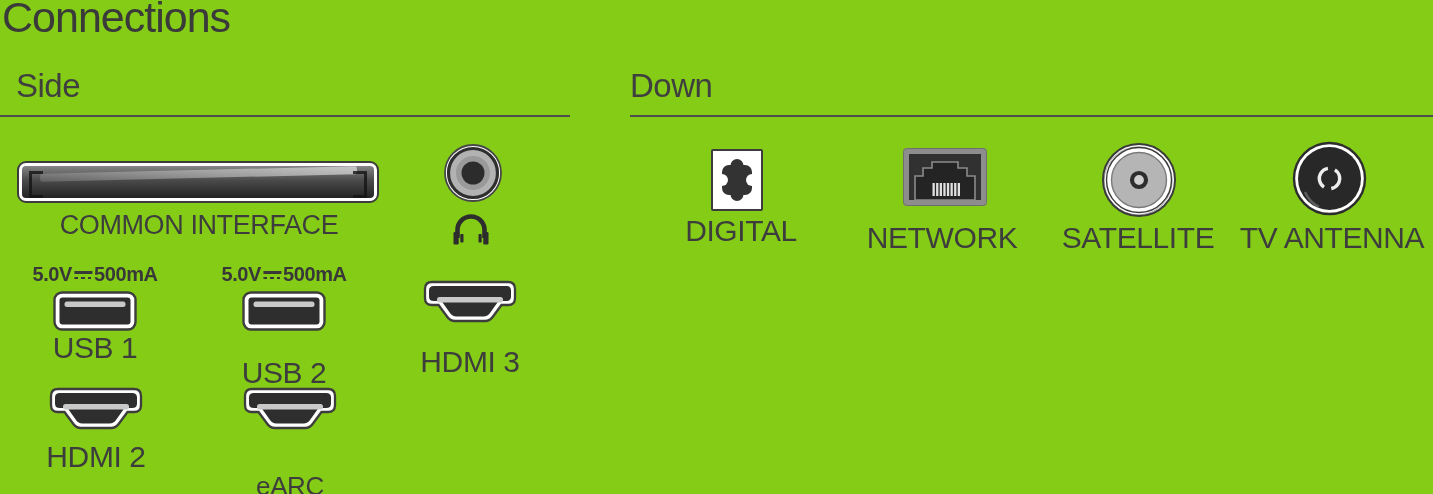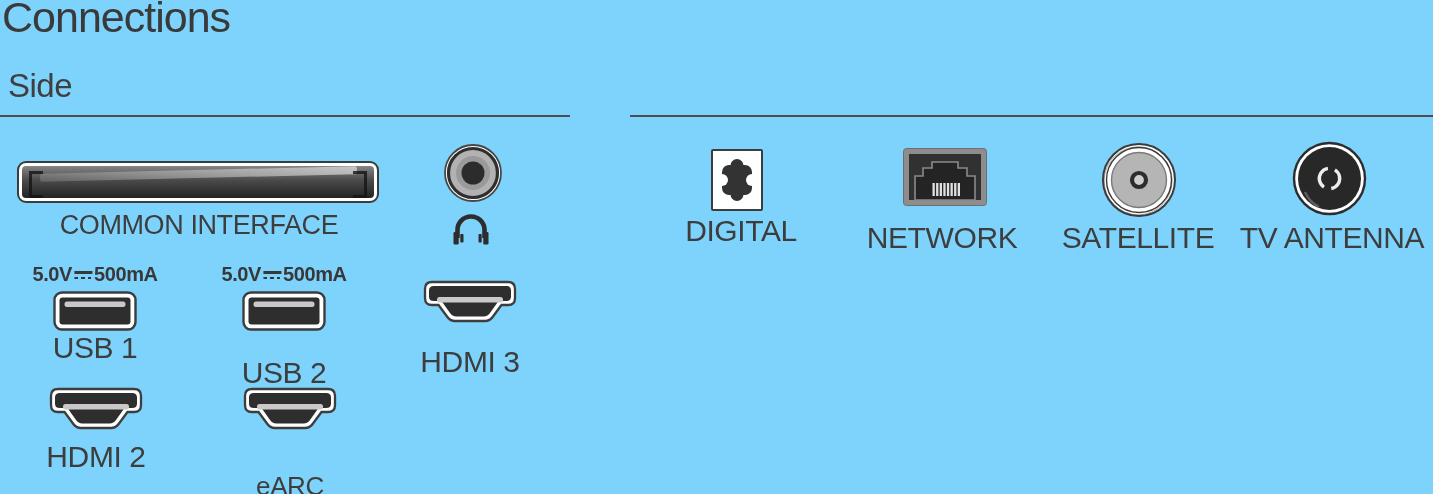--- a/index.html
+++ b/index.html
@@ -1,18 +1,18 @@
 <!DOCTYPE html>
 <html><head>
 <meta charset="utf-8">
 <style>
   html,body{margin:0;padding:0;background:#fff;}
   #canvas{
     position:relative; width:1433px; height:494px; overflow:hidden;
-    background:#7dd3fc; font-family:"Liberation Sans","DejaVu Sans",sans-serif;
+    background:#84cc16; font-family:"Liberation Sans","DejaVu Sans",sans-serif;
     color:#3d3d3d;
   }
   .abs{position:absolute;}
   .page-title{
     left:2px; top:-7px; font-size:43px; font-weight:400; letter-spacing:-1px;
     color:#3a3a3a; white-space:nowrap;
   }
   .section-heading{
     top:67px; font-size:33px; font-weight:400; letter-spacing:-0.5px;
     color:#3f3f3f; white-space:nowrap;
@@ -66,21 +66,21 @@
   }
   svg{display:block;}
 </style>
 </head>
 <body>
 
 <div id="canvas">
 
   <div class="abs page-title">Connections</div>
 
-  <div class="abs section-heading" style="left:8px;text-align:center;">Side</div>
+  <div class="abs section-heading" style="left:16px;text-align:center;">Side</div>
   <div class="abs rule" style="left:0; width:570px;"></div>
 
   <div class="abs ci-slot">
     <div class="ci-inner">
       <div class="ci-bracket l"></div>
       <div class="ci-bracket r"></div>
     </div>
   </div>
   <div class="abs plabel" style="left:199px; top:210px; font-size:27px;">COMMON INTERFACE</div>
 
@@ -136,20 +136,21 @@
   </svg>
   <div class="abs plabel" style="left:96px; top:440px;">HDMI 2</div>
 
   <svg class="abs" style="left:242px; top:386px;" width="96" height="52" viewBox="0 0 96 52">
     <path d="M10,3 H86 C91,3 93,5.5 93,10 V19 C93,23.5 90.5,26 86,26 H79.5 L71,37.5 C69,40.5 66.5,42 63,42 H33 C29.5,42 27,40.5 25,37.5 L16.5,26 H10 C5.5,26 3,23.5 3,19 V10 C3,5.5 5.5,3 10,3 Z" fill="#ffffff" stroke="#3d3d3d" stroke-width="2.3"></path>
     <path d="M12,7 H84 C87.5,7 89,8.5 89,11.5 V17.5 C89,20.5 87.5,22 84,22 H76.5 L68,34 C66.5,36.3 64.5,37.5 61.5,37.5 H34.5 C31.5,37.5 29.5,36.3 28,34 L19.5,22 H12 C8.5,22 7,20.5 7,17.5 V11.5 C7,8.5 8.5,7 12,7 Z" fill="#2e2e2e"></path>
     <rect x="15" y="18" width="66" height="5.5" rx="2.5" fill="#c9c9c9"></rect>
   </svg>
   <div class="abs plabel sublabel" style="left:290px; top:471px;">eARC</div>
 
+  <div class="abs section-heading" style="left:630px;">Down</div>
   <div class="abs rule" style="left:630px; width:803px;"></div>
 
   <div class="abs optical-box">
     <svg width="44" height="52" viewBox="0 0 44 52">
       <circle cx="22" cy="11.5" r="6.5" fill="#333333"></circle>
       <circle cx="22" cy="40.5" r="6.5" fill="#333333"></circle>
       <rect x="7" y="11" width="30" height="30" rx="7" fill="#333333"></rect>
       <circle cx="7" cy="26" r="6" fill="#ffffff"></circle>
       <circle cx="37" cy="26" r="6" fill="#ffffff"></circle>
     </svg>

